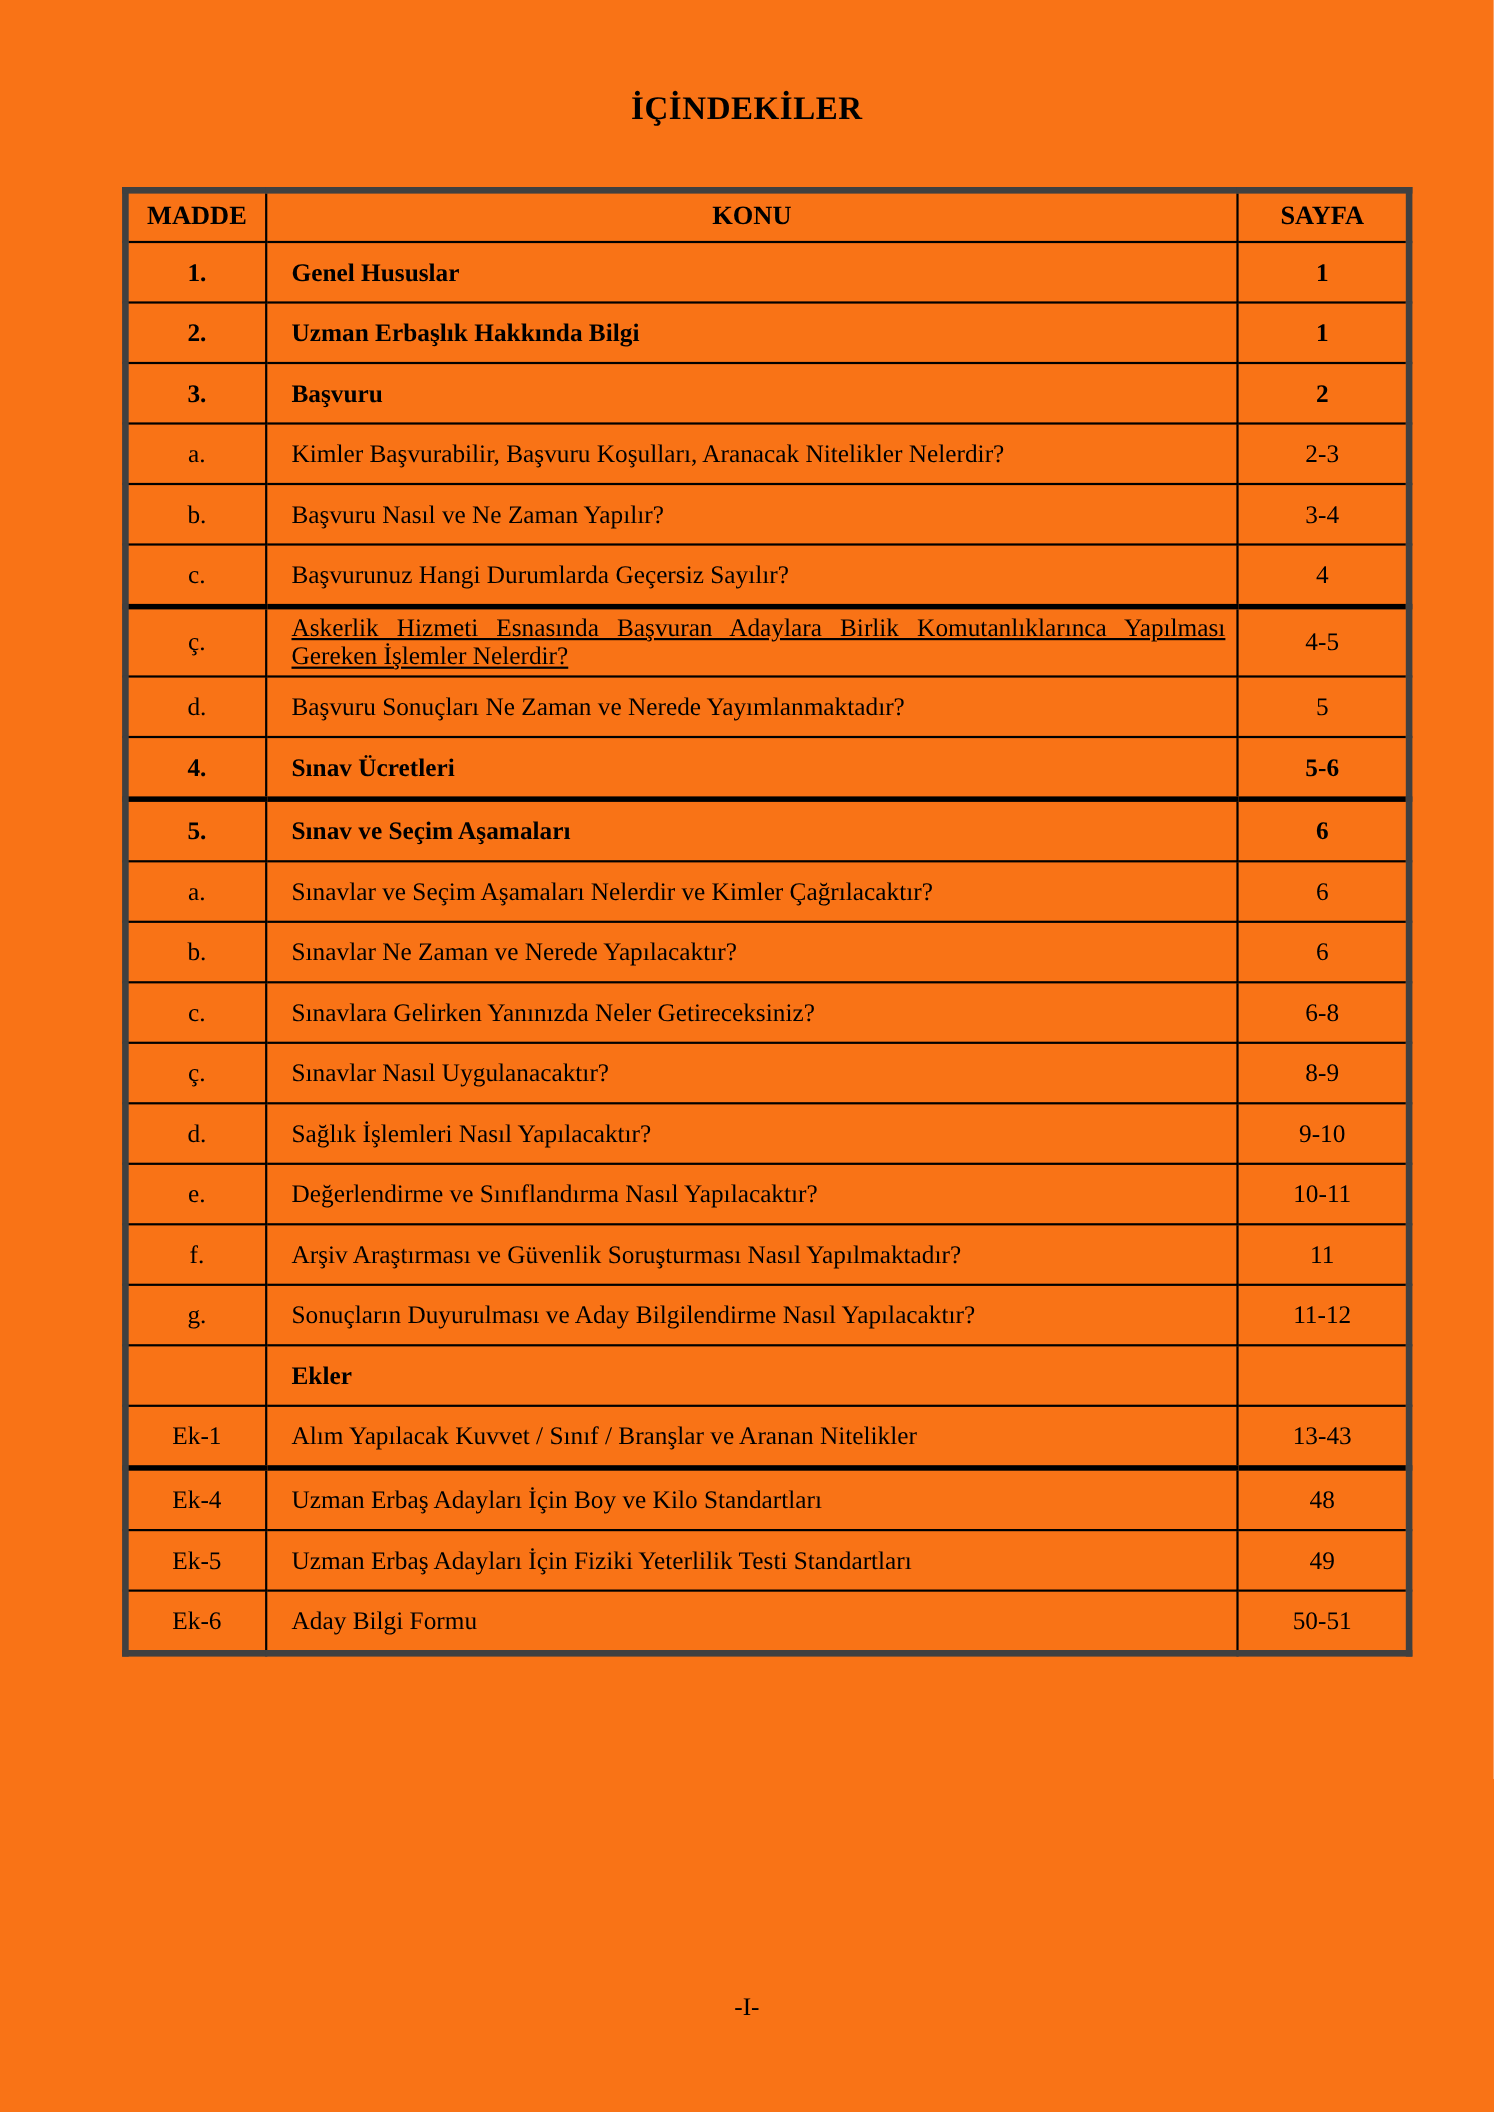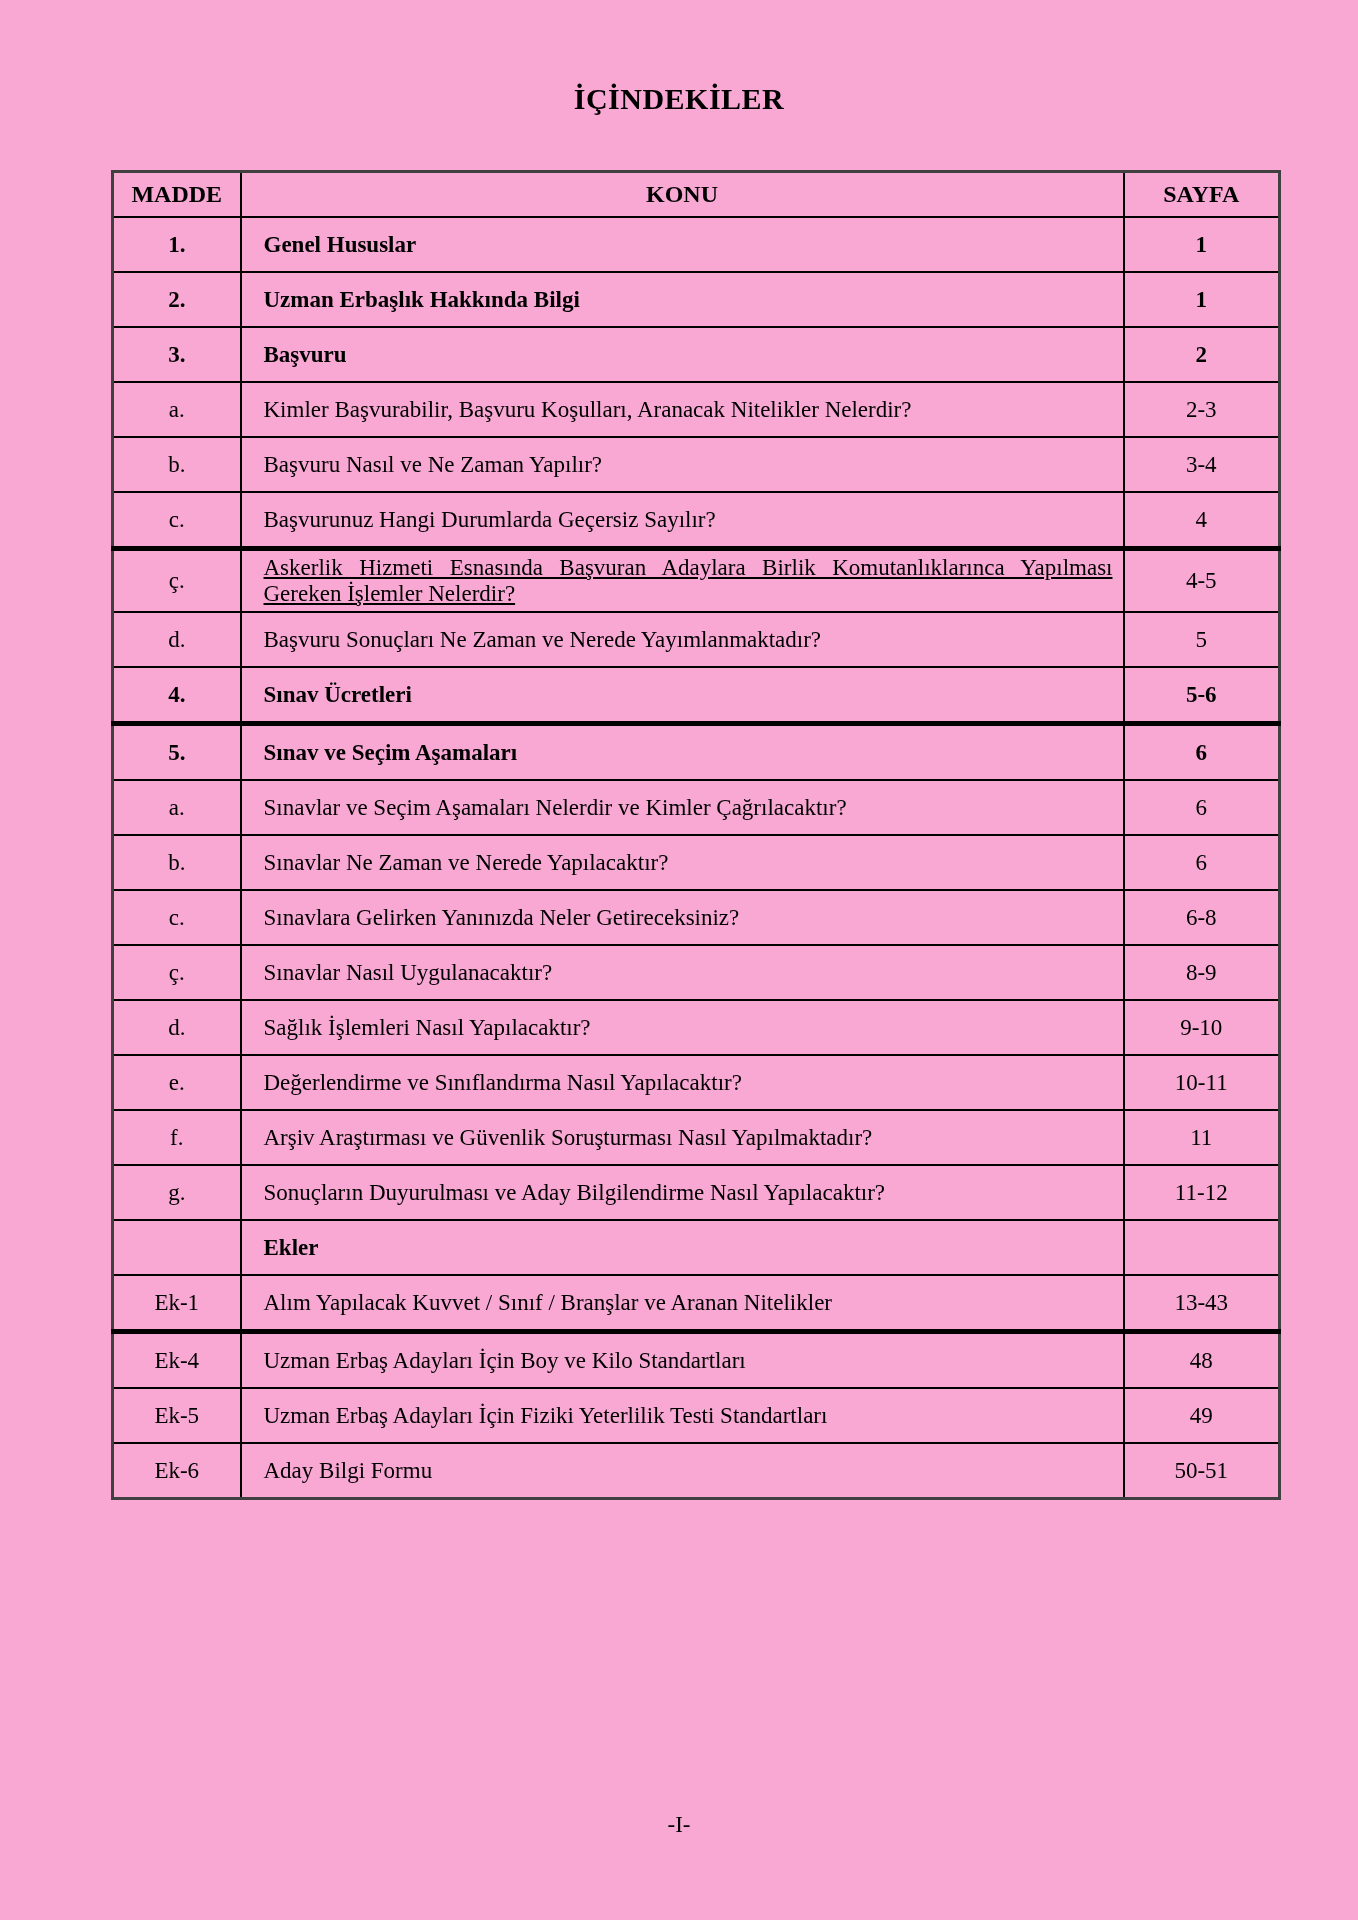--- a/index.html
+++ b/index.html
@@ -1,20 +1,20 @@
 <!DOCTYPE html>
 <html><head>
 <meta charset="utf-8">
 <style>
   html, body { margin: 0; padding: 0; background: #ffffff; }
   .page {
     position: relative;
     width: 1358px;
     height: 1920px;
-    background: #f9a8d4;
+    background: #f97316;
     font-family: "Liberation Serif", serif;
     color: #000000;
     overflow: hidden;
   }
   .title {
     position: absolute;
     top: 82px;
     left: 0;
     width: 100%;
     margin: 0;
@@ -23,21 +23,21 @@
     font-weight: bold;
     letter-spacing: 0.5px;
   }
   table.toc {
     position: absolute;
     left: 111px;
     top: 170px;
     width: 1167px;
     border-collapse: collapse;
     table-layout: fixed;
-    border: 3px solid #404040;
+    border: 6px solid #404040;
   }
   col.c-madde { width: 128px; }
   col.c-konu  { width: 883px; }
   col.c-sayfa { width: 156px; }
   th, td {
     border: 2px solid #000000;
     vertical-align: middle;
     padding: 2px 6px;
     overflow: hidden;
   }

